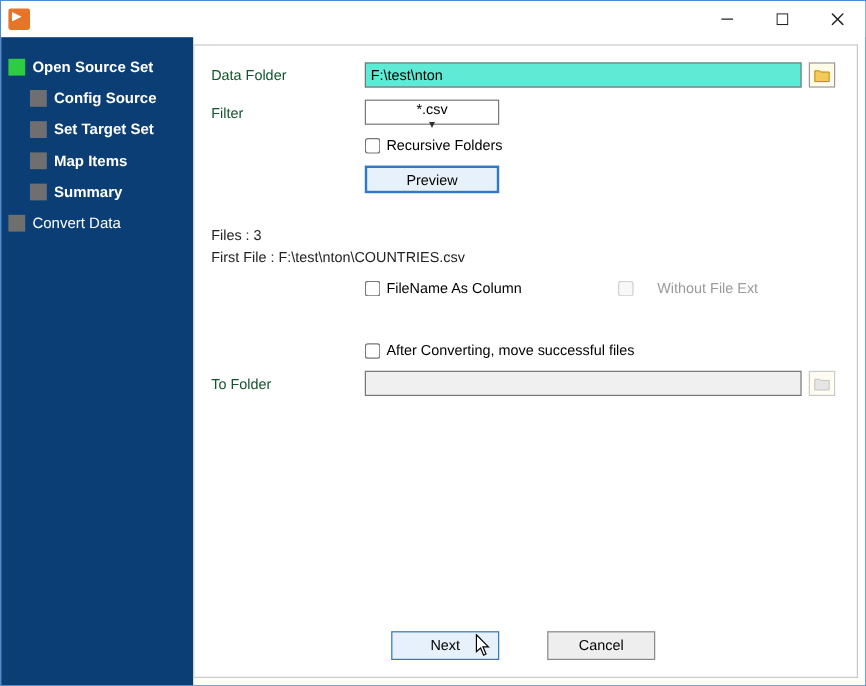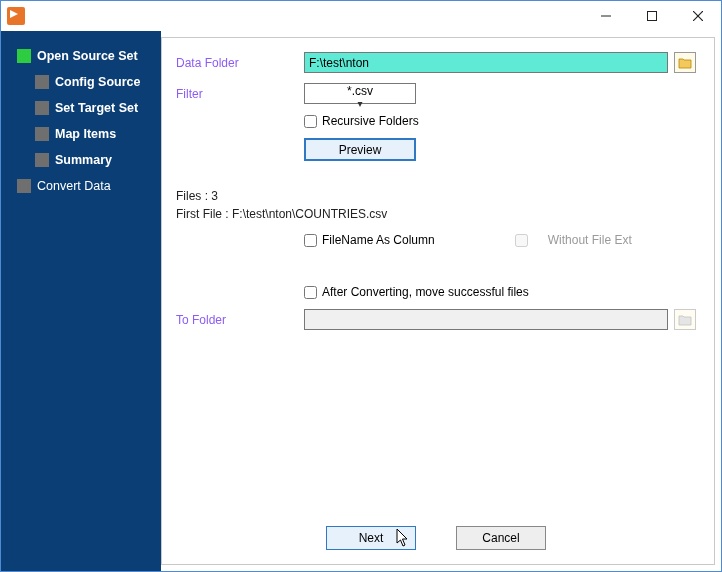--- a/index.html
+++ b/index.html
@@ -52,21 +52,21 @@
   .winbtn svg { width: 10px; height: 10px; }
   .body {
     flex: 1;
     display: flex;
     min-height: 0;
   }
   .sidebar {
     width: 160px;
     background: #0a3e74;
     color: #fff;
-    padding: 12px 4px 12px 14px;
+    padding: 12px 4px 12px 4px;
   }
   .tree-item {
     display: flex;
     align-items: center;
     gap: 6px;
     padding: 6px 2px;
     font-size: 12.5px;
     position: relative;
   }
   .tree-item.sub { margin-left: 18px; font-weight: bold; }
@@ -87,21 +87,21 @@
     padding: 14px 18px 10px 14px;
   }
   .form-area { flex: 1; }
   .row {
     display: flex;
     align-items: center;
     margin-bottom: 10px;
   }
   .label-col {
     width: 128px;
-    color: #8b5cf6;
+    color: #14532d;
   }
   .input-text {
     flex: 1;
     height: 21px;
     border: 1px solid #777;
     padding: 1px 4px;
     font: inherit;
     background: #5eead4;
   }
   .input-text[disabled] {

